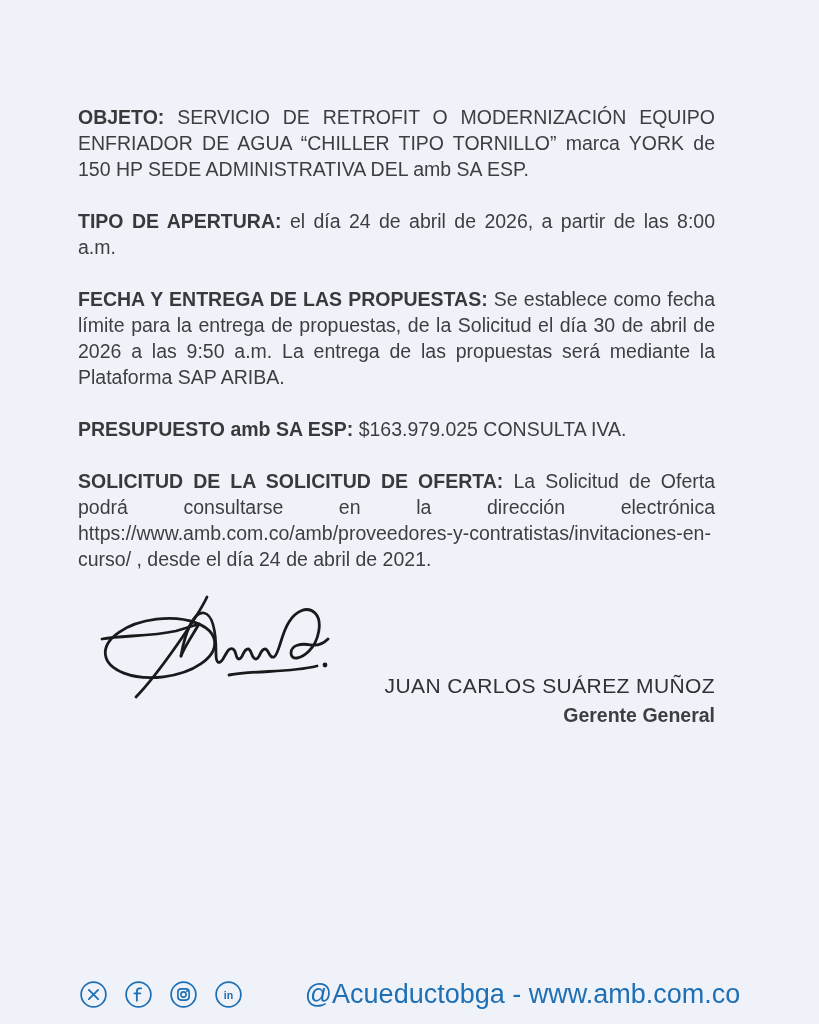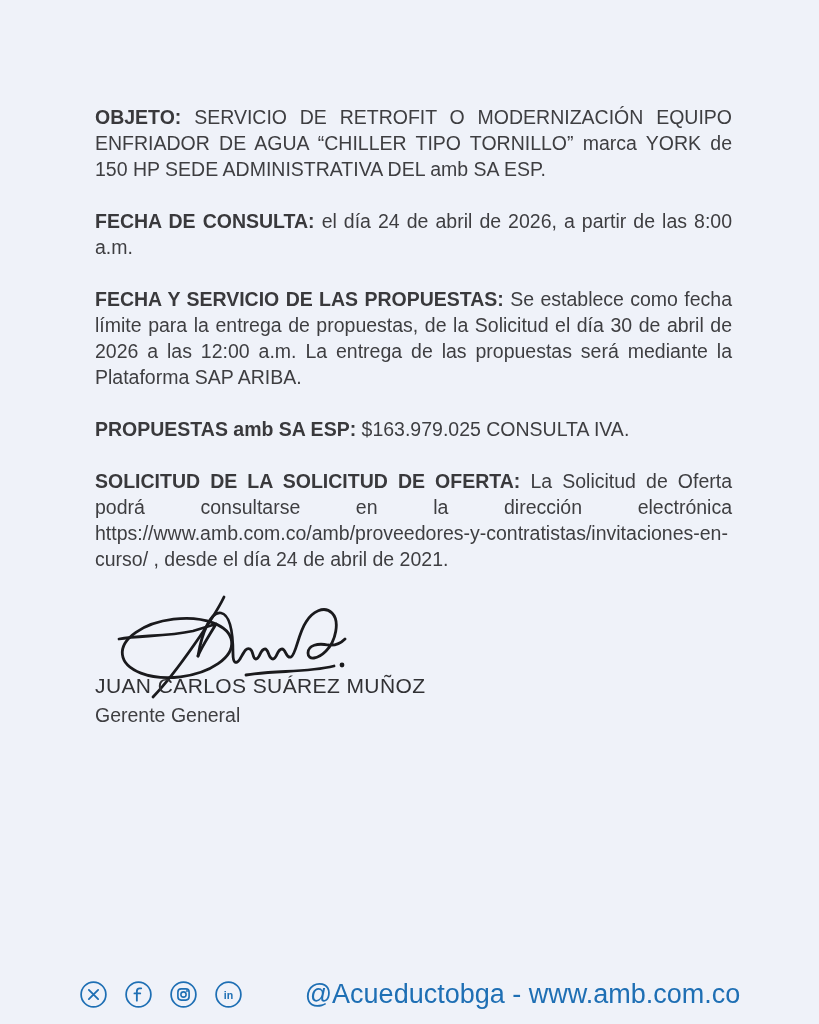--- a/index.html
+++ b/index.html
@@ -7,45 +7,46 @@
   .canvas {
     position: relative;
     width: 819px; height: 1024px;
     background: #eff2f9;
     font-family: "Liberation Sans", sans-serif;
     color: #3e3e41;
     overflow: hidden;
   }
   .content {
     position: absolute;
-    left: 95px; top: 104px; width: 637px;
+    left: 78px; top: 104px; width: 637px;
   }
   .para {
     margin: 0 0 26px 0;
     font-size: 19.5px;
     line-height: 26px;
     text-align: justify;
     overflow-wrap: break-word;
     color: #3e3e41;
   }
   .plabel { font-weight: 700; color: #39393c; }
-  .signature-block { margin-top: -4px; }
+  .signature-block { margin-top: -4px; text-align: right; }
   .signature-svg { display: block; margin-left: 10px; }
   .signatory-name {
     margin-top: -26px;
     font-size: 21px;
     line-height: 26px;
     letter-spacing: 0.4px;
     color: #313134;
   }
   .signatory-title {
     font-size: 19.5px;
     line-height: 24px;
     margin-top: 4px;
     color: #3e3e41;
+    font-weight: bold;
   }
   .footer {
     position: absolute;
     left: 0; top: 948px; width: 819px;
     display: flex;
     align-items: center;
     justify-content: center;
     gap: 7px;
   }
   .footer .icons { display: flex; align-items: center; gap: 16px; }
@@ -64,31 +65,31 @@
 <div class="canvas">
 
   <div class="content">
 
     <p class="para">
       <span class="plabel">OBJETO:</span>
       <span class="ptext">SERVICIO DE RETROFIT O MODERNIZACIÓN EQUIPO ENFRIADOR DE AGUA “CHILLER TIPO TORNILLO” marca YORK de 150 HP SEDE ADMINISTRATIVA DEL amb SA ESP.</span>
     </p>
 
     <p class="para">
-      <span class="plabel">FECHA DE CONSULTA:</span>
+      <span class="plabel">TIPO DE APERTURA:</span>
       <span class="ptext">el día 24 de abril de 2026, a partir de las 8:00 a.m.</span>
     </p>
 
     <p class="para">
-      <span class="plabel">FECHA Y SERVICIO DE LAS PROPUESTAS:</span>
-      <span class="ptext">Se establece como fecha límite para la entrega de propuestas, de la Solicitud el día 30 de abril de 2026 a las 12:00 a.m. La entrega de las propuestas será mediante la Plataforma SAP ARIBA.</span>
+      <span class="plabel">FECHA Y ENTREGA DE LAS PROPUESTAS:</span>
+      <span class="ptext">Se establece como fecha límite para la entrega de propuestas, de la Solicitud el día 30 de abril de 2026 a las 9:50 a.m. La entrega de las propuestas será mediante la Plataforma SAP ARIBA.</span>
     </p>
 
     <p class="para">
-      <span class="plabel">PROPUESTAS amb SA ESP:</span>
+      <span class="plabel">PRESUPUESTO amb SA ESP:</span>
       <span class="ptext">$163.979.025 CONSULTA IVA.</span>
     </p>
 
     <p class="para">
       <span class="plabel">SOLICITUD DE LA SOLICITUD DE OFERTA:</span>
       <span class="ptext">La Solicitud de Oferta podrá consultarse en la dirección electrónica https://www.amb.com.co/amb/proveedores-y-contratistas/invitaciones-en-curso/ , desde el día 24 de abril de 2021.</span>
     </p>
 
     <div class="signature-block">
       <svg class="signature-svg" width="250" height="105" viewBox="0 0 250 105" aria-hidden="true">

